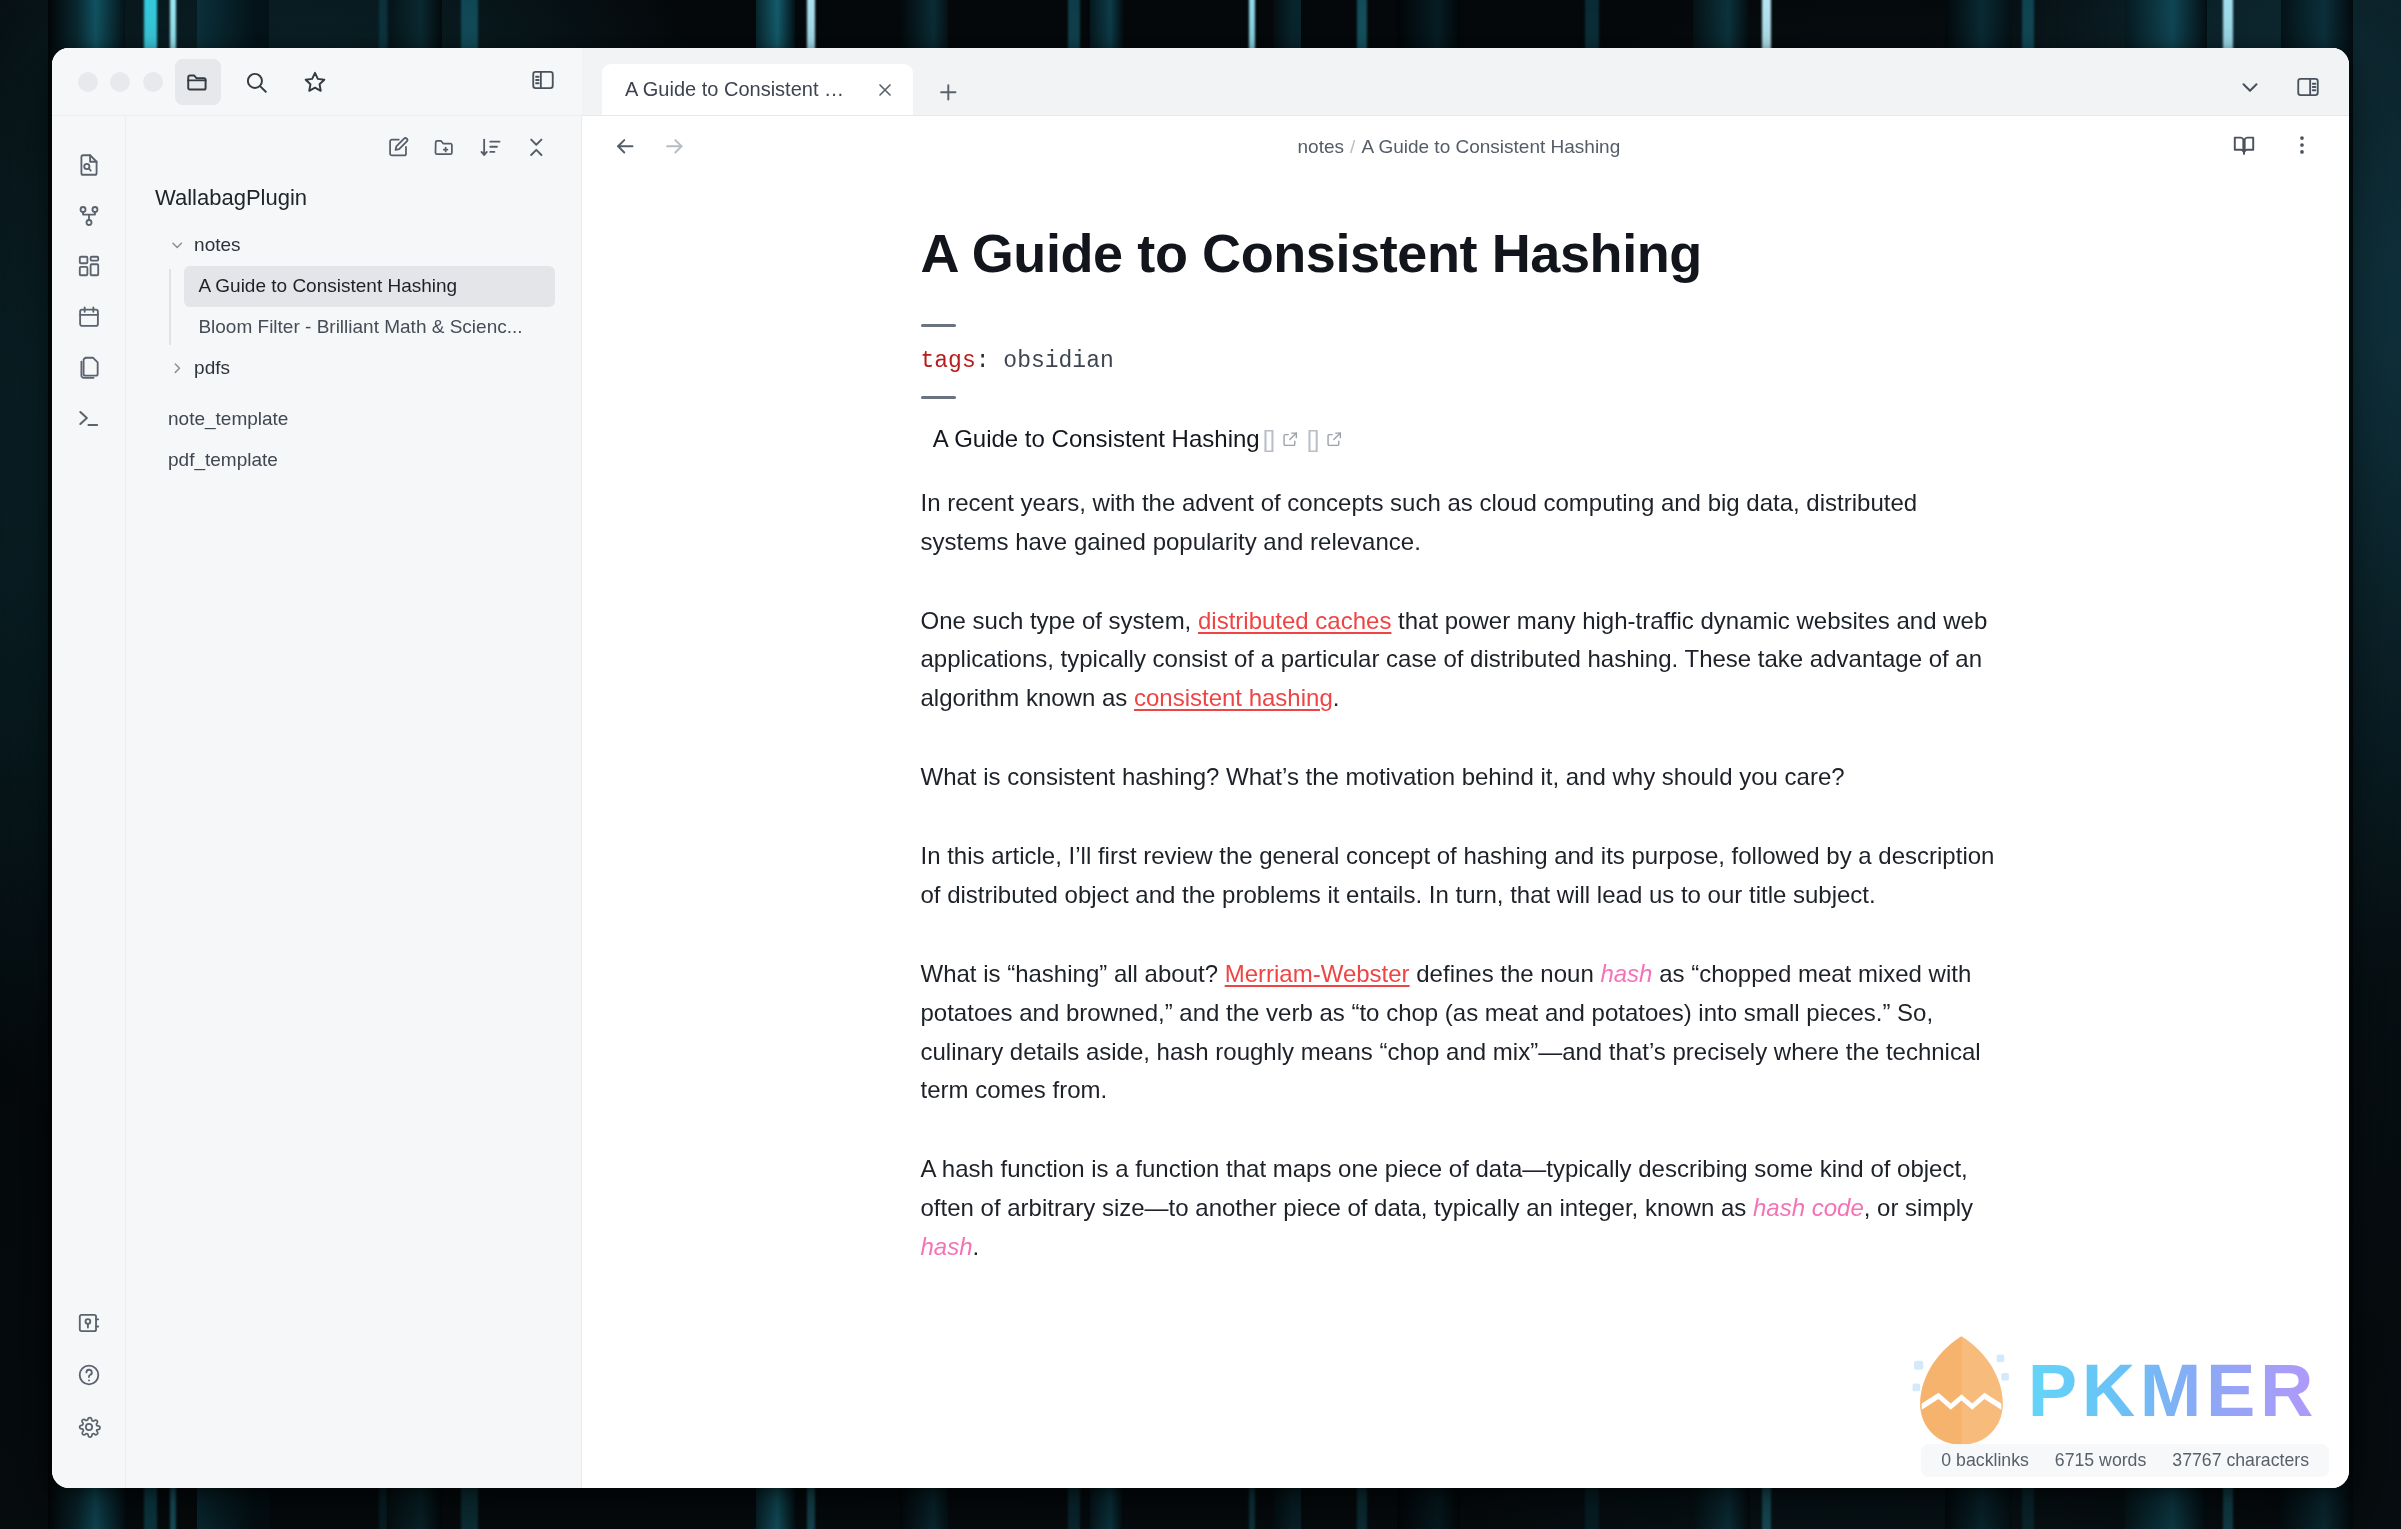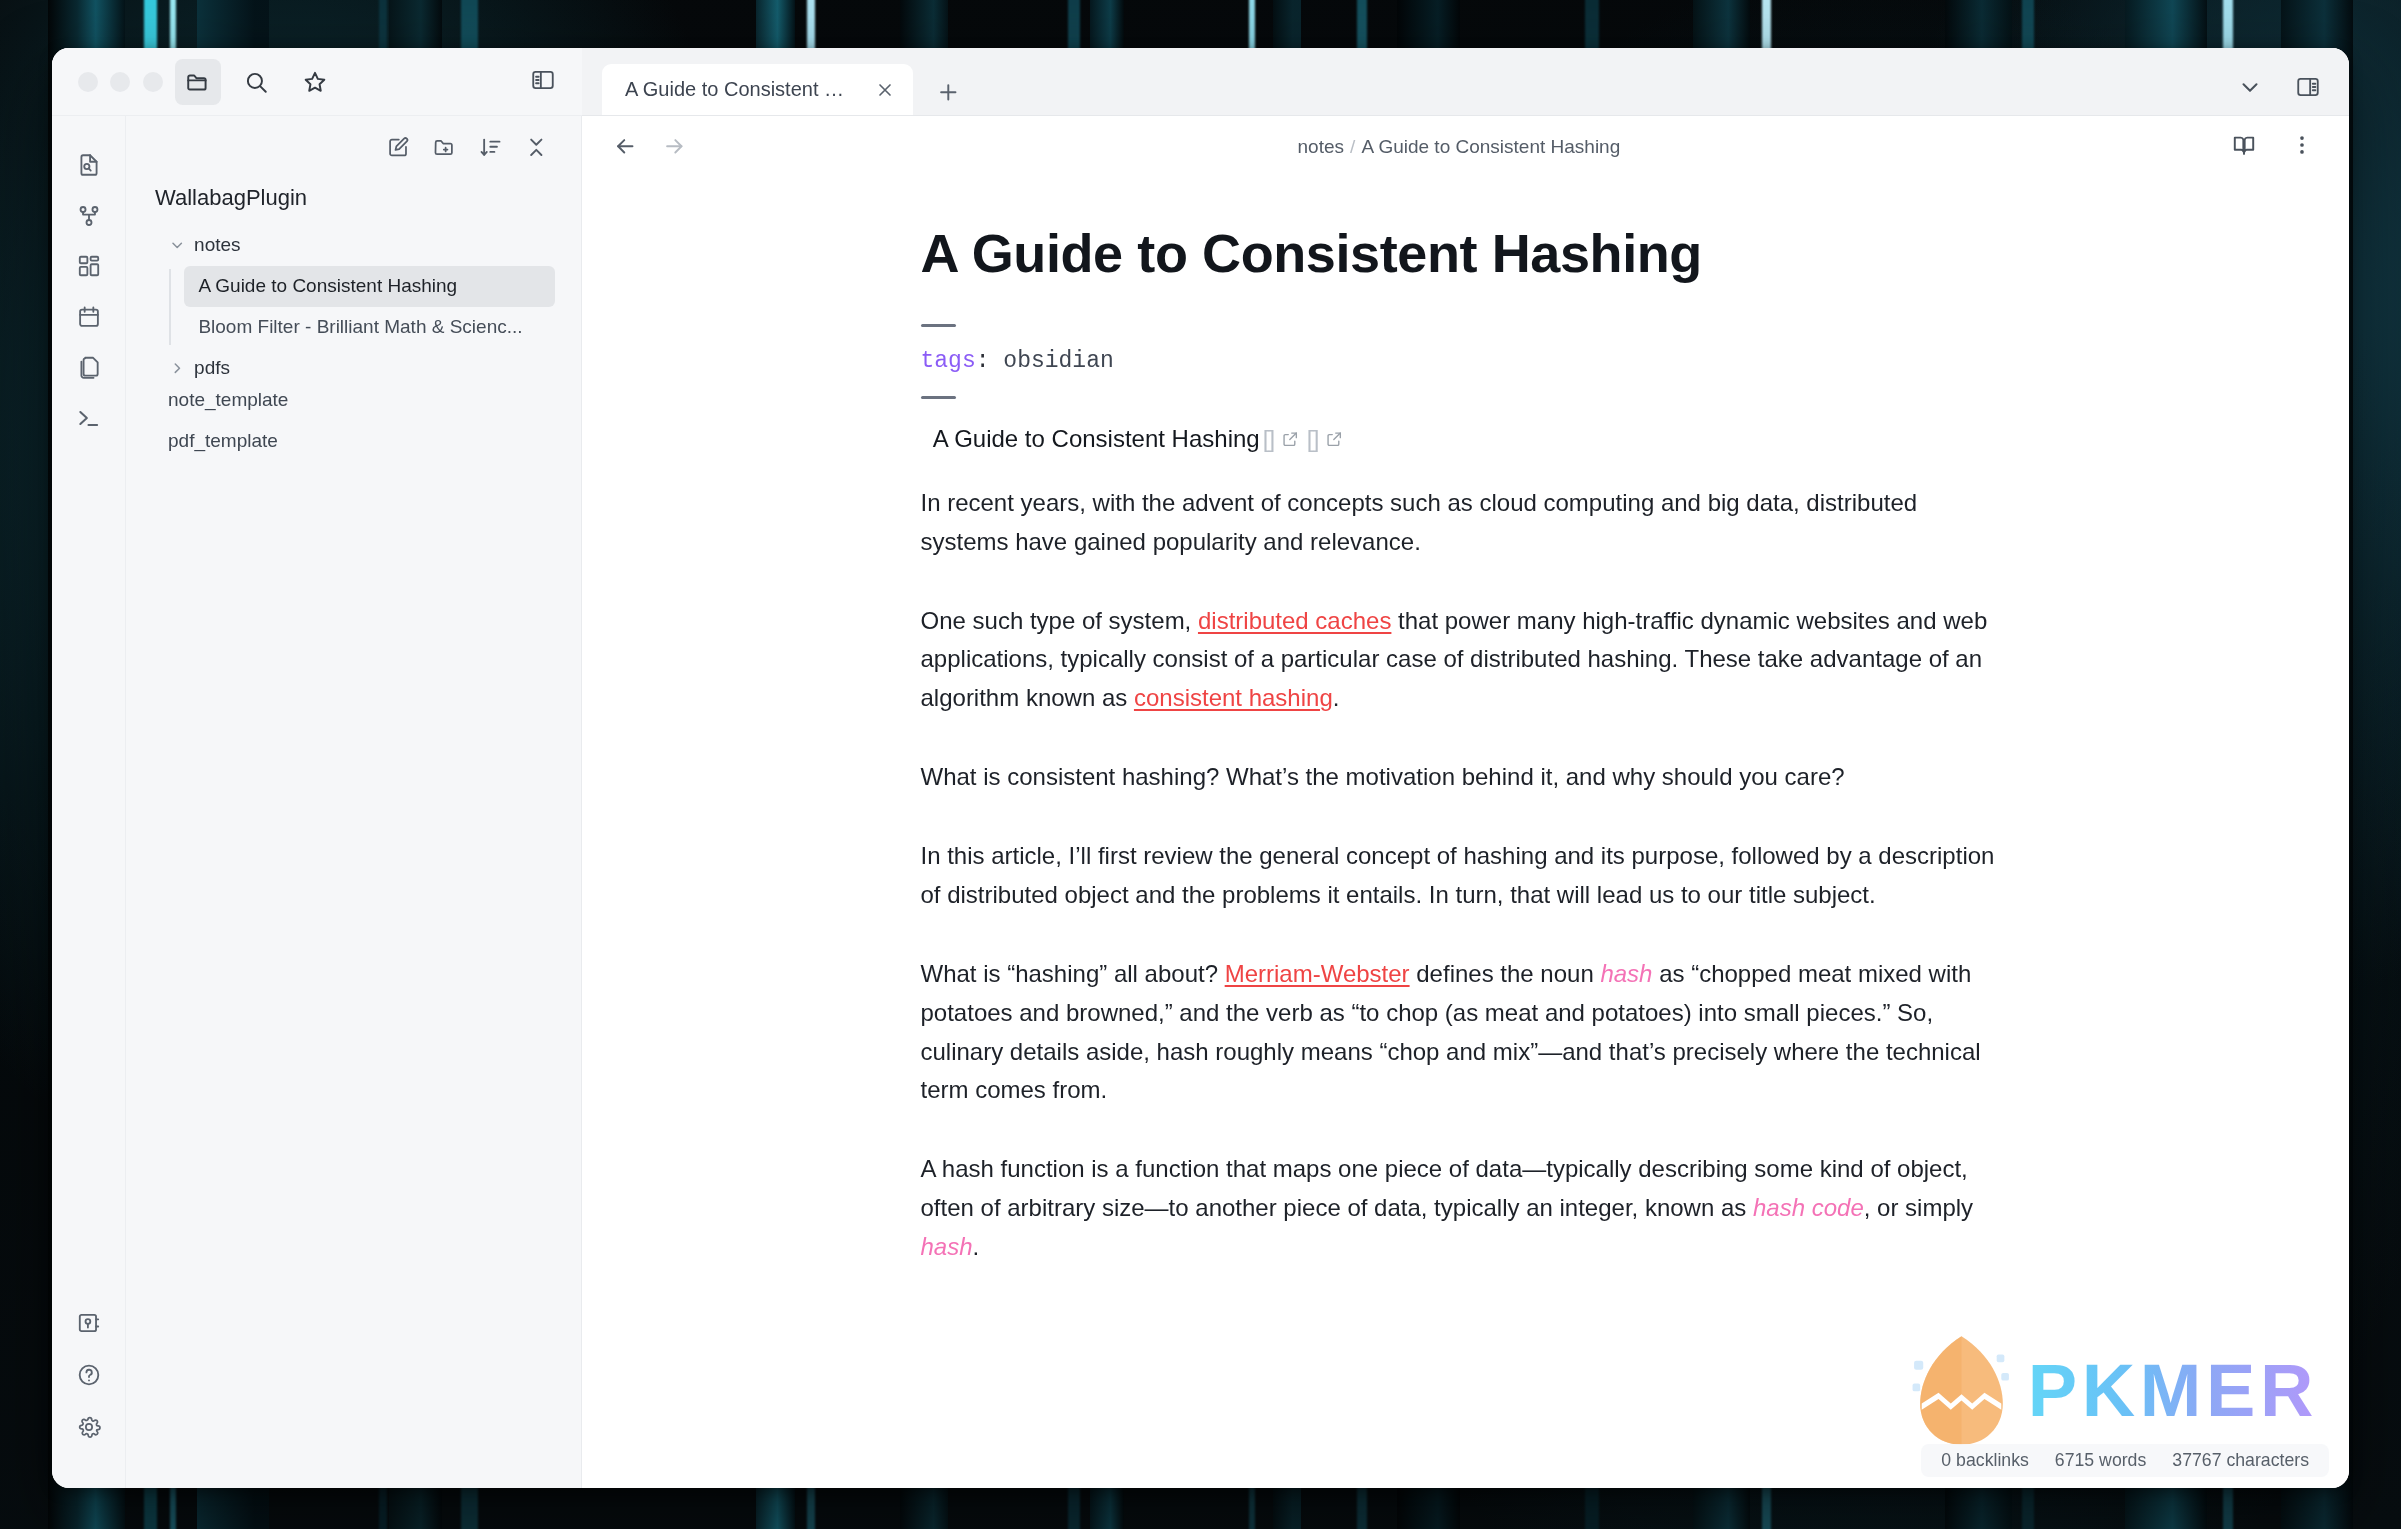--- a/index.html
+++ b/index.html
@@ -235,21 +235,21 @@
   }
   .file-row.selected { background: #e3e5e8; color: #1d2127; }
   .file-row span {
     overflow: hidden;
     text-overflow: ellipsis;
     white-space: nowrap;
     display: block;
     width: 100%;
   }
   .root-file {
-    display: flex; align-items: flex-start; height: 41px;
+    display: flex; align-items: flex-end; height: 41px;
     font-size: 19px; color: #3f4752;
     padding-left: 28px; margin: 0 12.3px 0 14px;
   }
 
   
   .note-pane {
     flex: 1;
     background: #ffffff;
     display: flex;
     flex-direction: column;
@@ -295,21 +295,21 @@
   }
   .fm-rule {
     width: 35px; height: 3.1px; background: #6b7280; border-radius: 1.5px;
     margin: 17px 0;
   }
   .fm-line {
     font-family: "Liberation Mono", monospace;
     font-size: 23px;
     line-height: 1.5;
   }
-  .fm-key { color: #8b5cf6; }
+  .fm-key { color: #b91c1c; }
   .fm-colon { color: #2b2f36; }
   .fm-val { color: #3f4652; }
 
   .inline-title {
     font-size: 24px;
     color: #14181e;
     margin: 26px 0 31px 12.3px;
     display: flex;
     align-items: center;
     gap: 3.1px;

